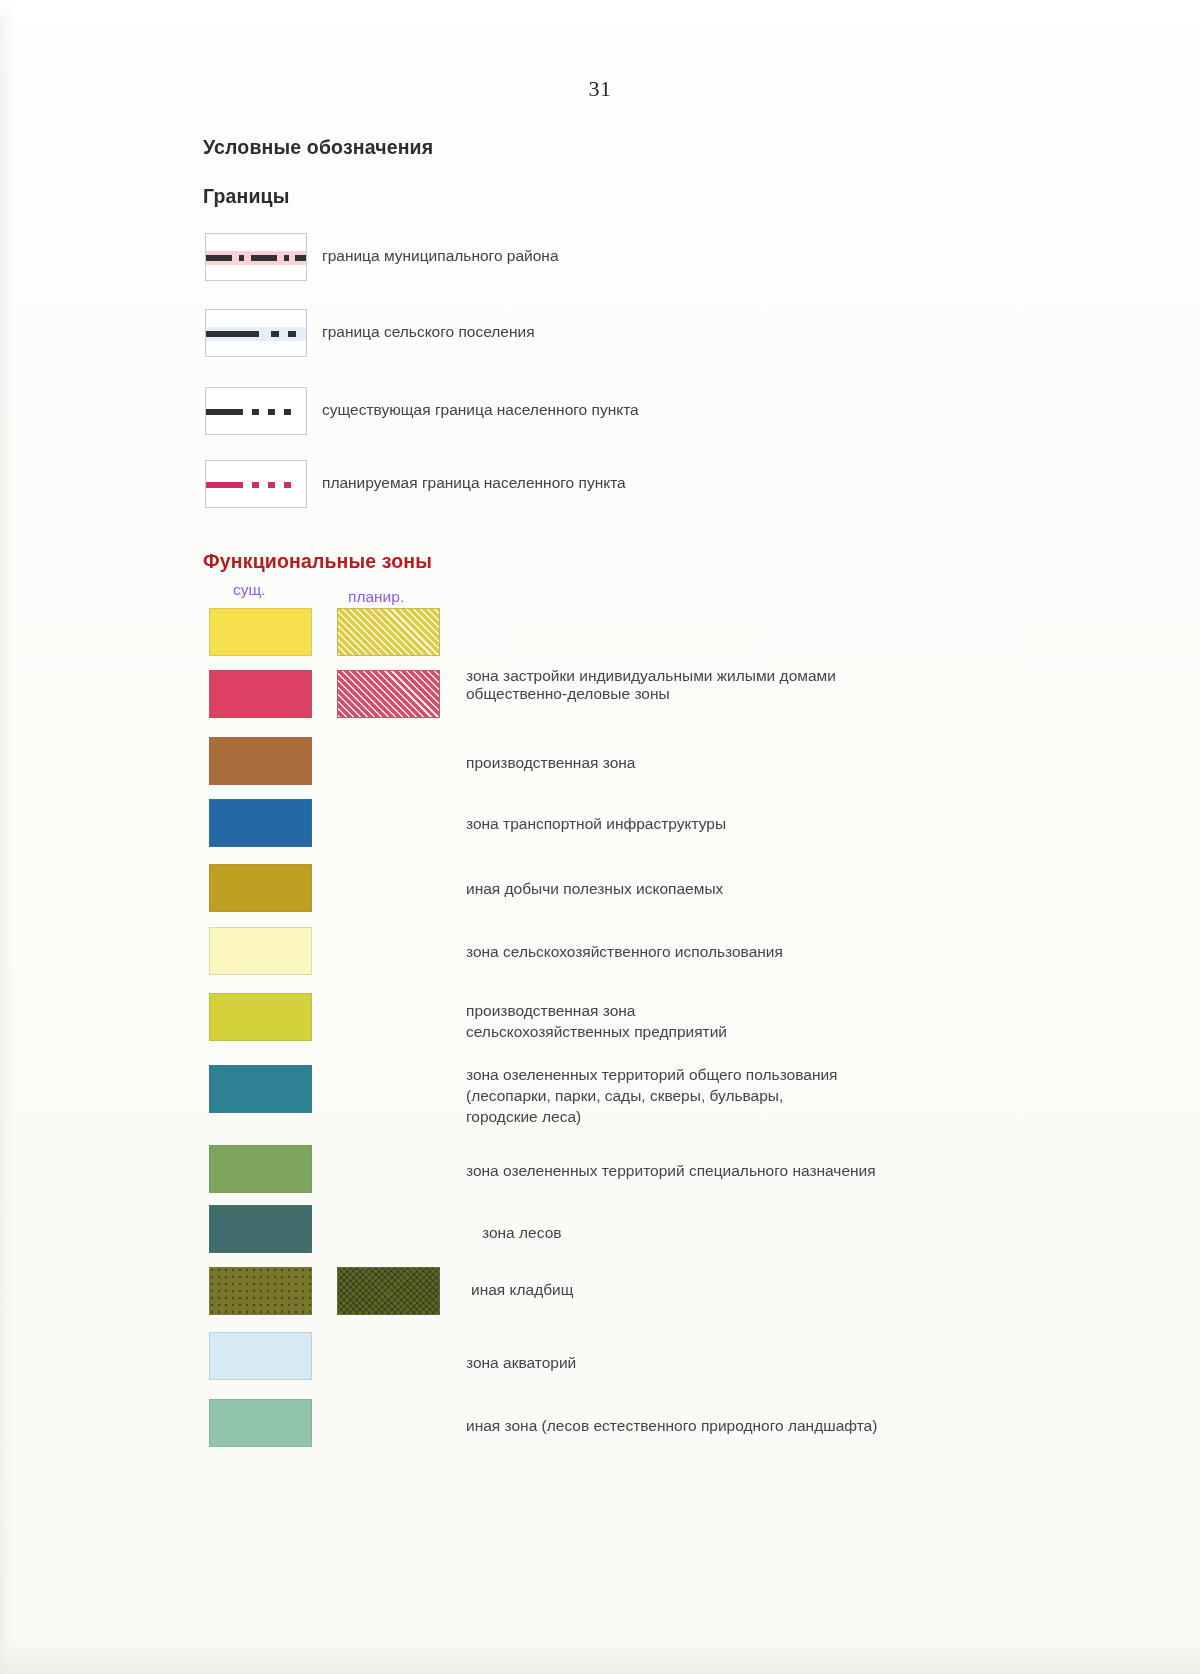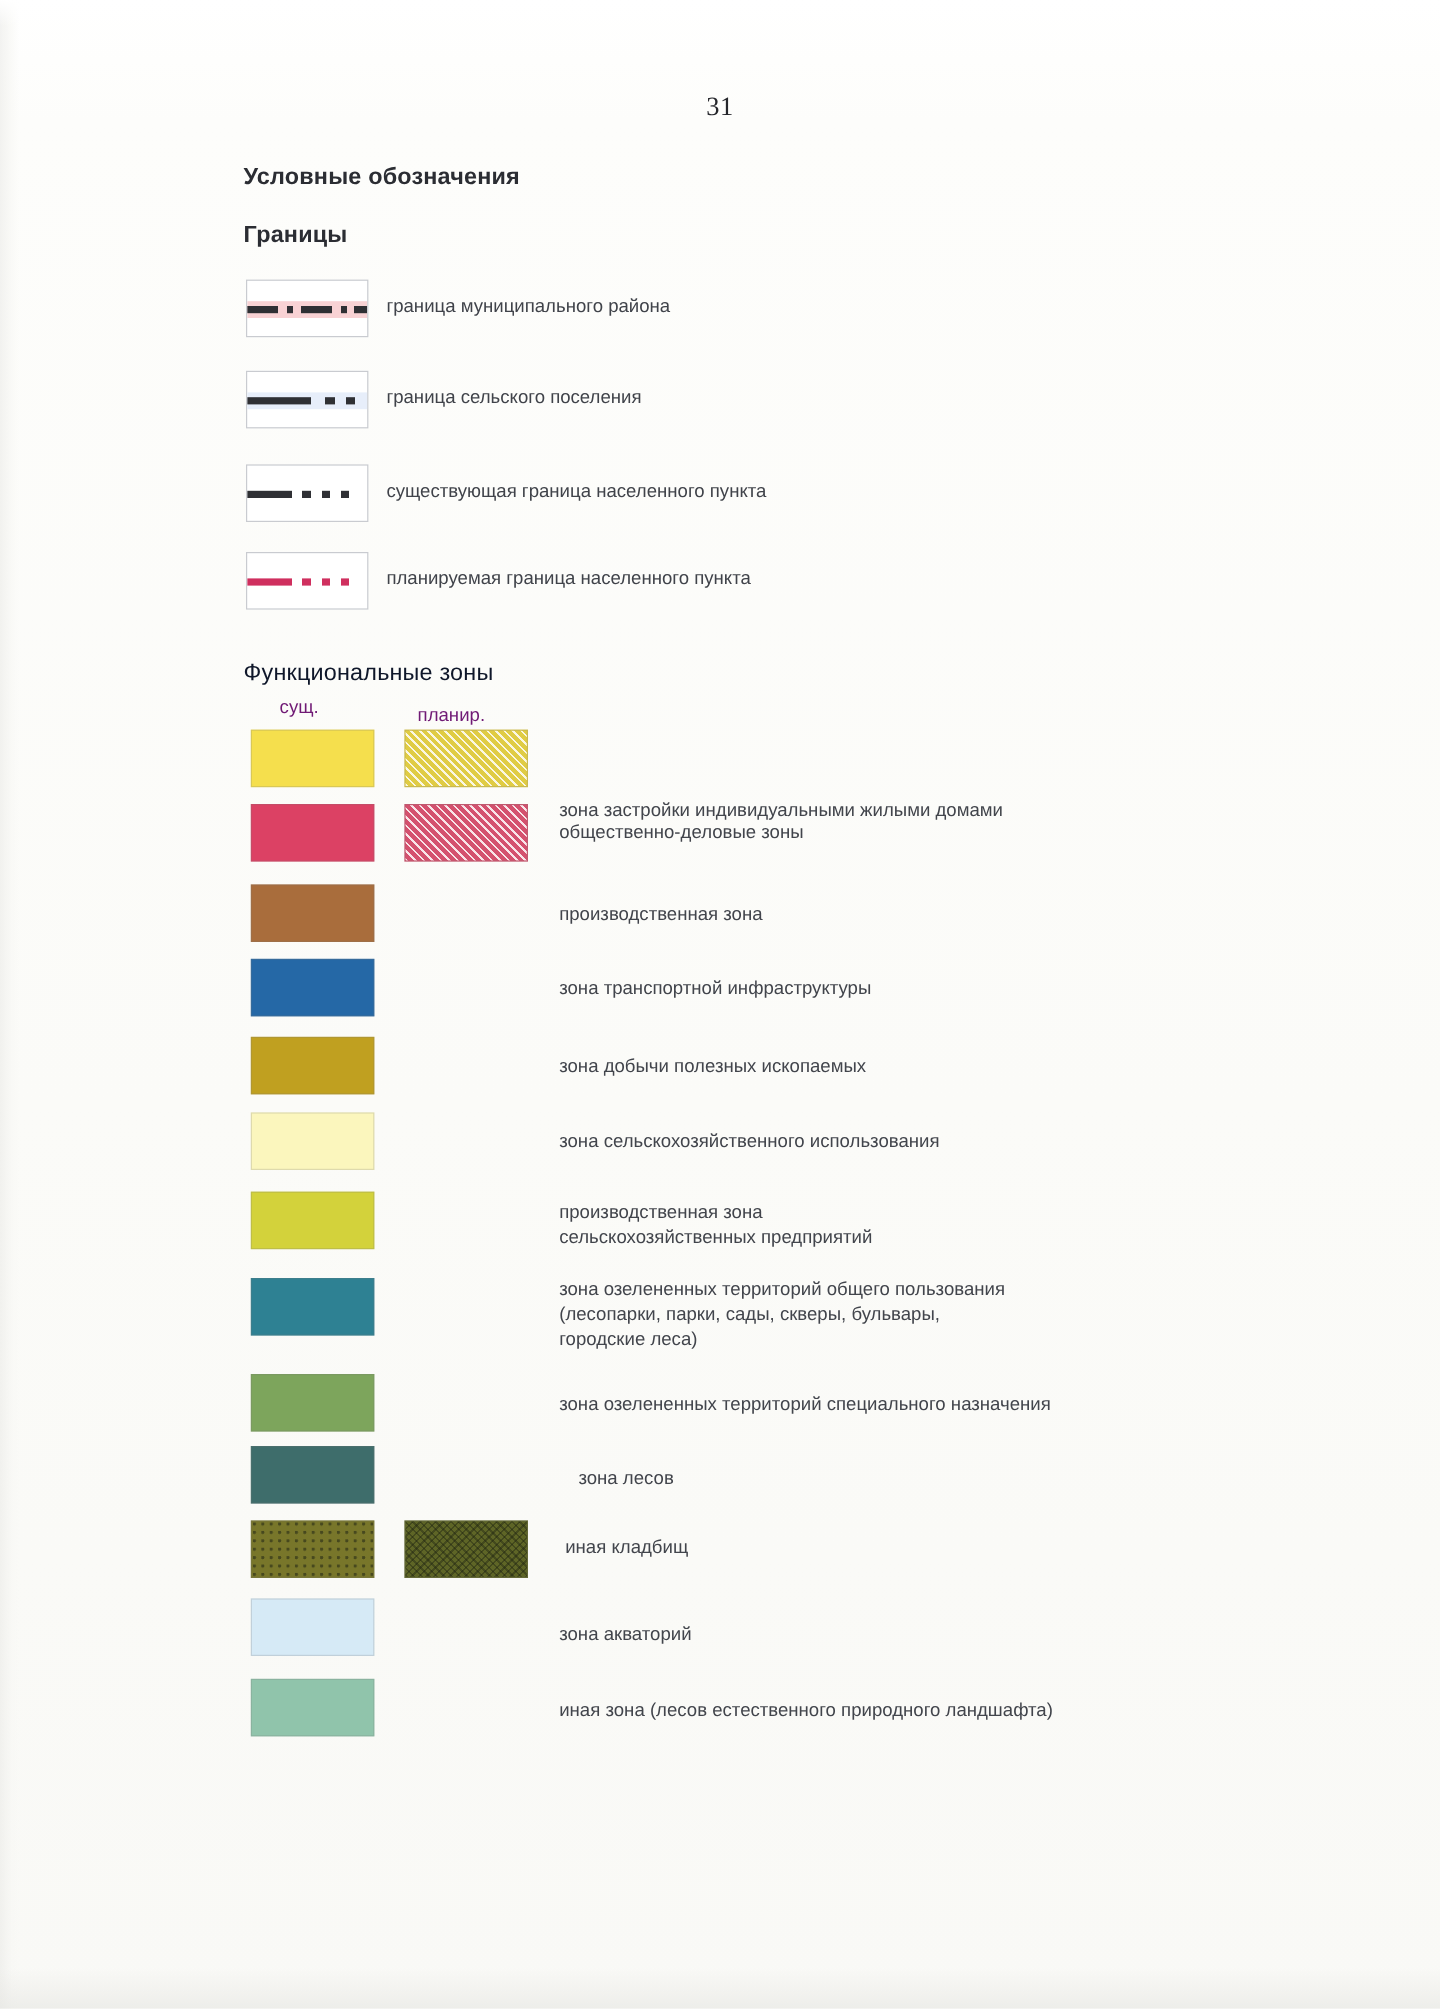--- a/index.html
+++ b/index.html
@@ -82,22 +82,22 @@
     font-size: 19.5px;
     font-weight: bold;
     color: #2b2d33;
     letter-spacing: .15px;
   }
   .section-zones-title {
     position: absolute;
     left: 203px;
     top: 550px;
     font-size: 19.5px;
-    font-weight: normal;
-    color: #0f172a;
+    font-weight: bold;
+    color: #b91c1c;
     letter-spacing: .15px;
   }
 
   
   .border-row {
     position: absolute;
     left: 205px;
   }
   .border-box {
     position: absolute;
@@ -190,21 +190,21 @@
         #cf2f5e 62px, #cf2f5e 69px,
         transparent 69px, transparent 78px,
         #cf2f5e 78px, #cf2f5e 85px,
         transparent 85px, transparent 100px);
   }
 
   
   .col-head {
     position: absolute;
     font-size: 15.5px;
-    color: #701a75;
+    color: #8b5cf6;
   }
   .col-head-existing { left: 233px; top: 581px; }
   .col-head-planned  { left: 348px; top: 588px; }
 
   .zone-row { position: absolute; left: 0; width: 1200px; }
 
   .swatch {
     position: absolute;
     width: 103px;
     height: 48px;
@@ -320,21 +320,21 @@
       <div class="zone-row">
         <div class="swatch existing" style="top: 737px; background: rgb(169, 109, 60);"></div>
         <div class="zone-label" style="top: 752px;">производственная зона</div>
       </div>
       <div class="zone-row">
         <div class="swatch existing" style="top: 799px; background: rgb(37, 104, 166);"></div>
         <div class="zone-label" style="top: 813px;">зона транспортной инфраструктуры</div>
       </div>
       <div class="zone-row">
         <div class="swatch existing" style="top: 864px; background: rgb(192, 160, 32);"></div>
-        <div class="zone-label" style="top: 878px;">зона добычи полезных ископаемых</div>
+        <div class="zone-label" style="top: 878px;">иная добычи полезных ископаемых</div>
       </div>
       <div class="zone-row">
         <div class="swatch existing" style="top: 927px; background: rgb(251, 246, 189);"></div>
         <div class="zone-label" style="top: 941px;">зона сельскохозяйственного использования</div>
       </div>
       <div class="zone-row">
         <div class="swatch existing" style="top: 993px; background: rgb(211, 210, 59);"></div>
         <div class="zone-label" style="top: 1000px;">производственная зона
 сельскохозяйственных предприятий</div>
       </div>

